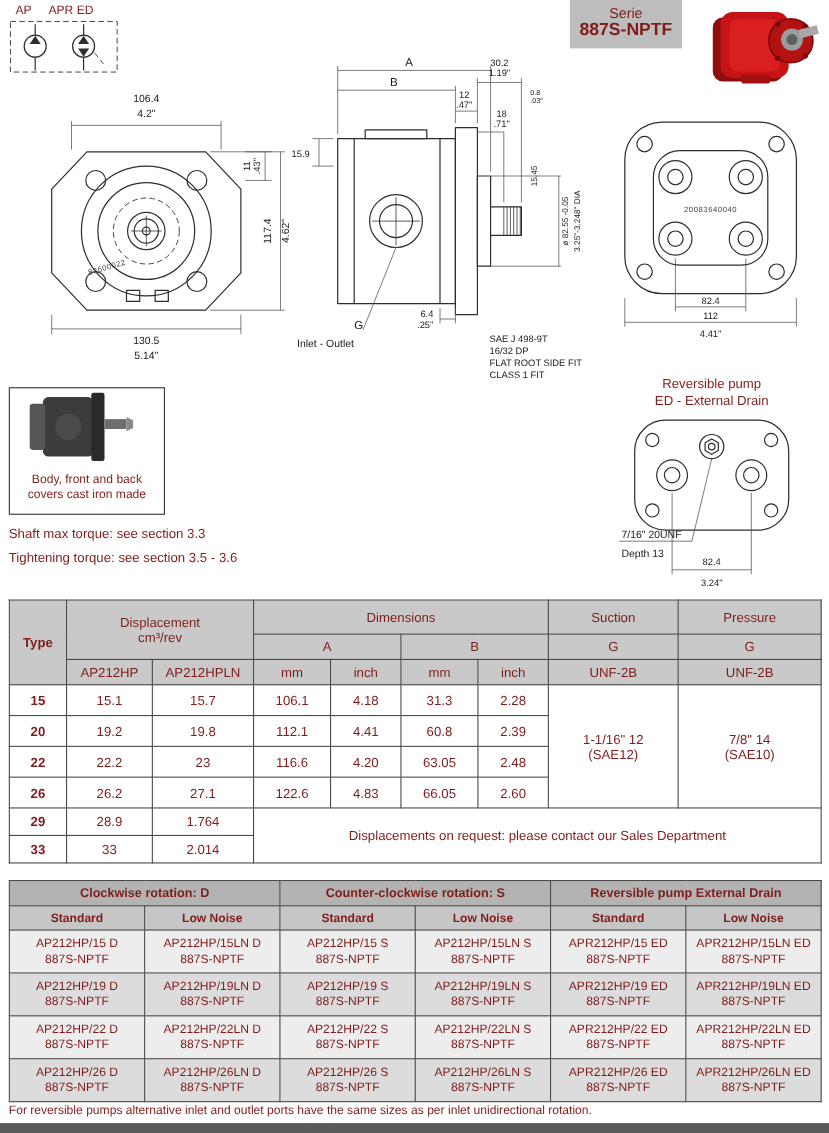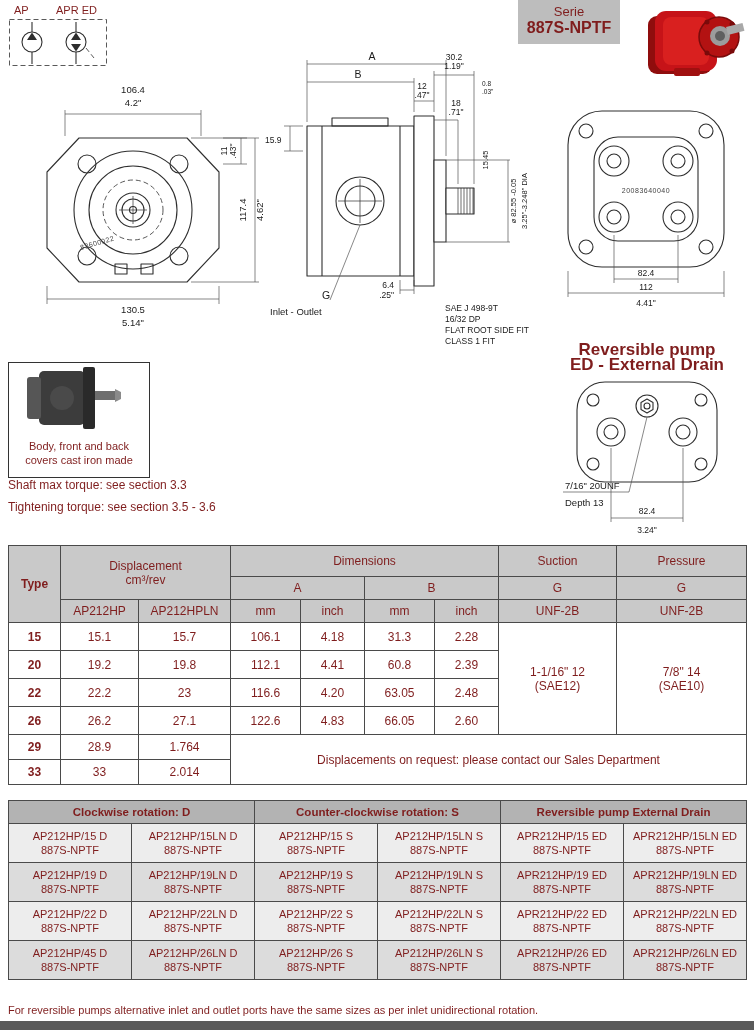--- a/index.html
+++ b/index.html
@@ -35,31 +35,31 @@
   .order-table th,.order-table td{border:1px solid #4a4a4a;text-align:center;vertical-align:middle;padding:0 1px;}
   .order-table tr.grp th{background:#b3b3b3;height:22px;font-size:11.5px;}
   .order-table tr.sub th{background:#c6c6c6;height:21px;}
   .order-table tbody td{height:38px;background:#ededed;line-height:14px;}
   .order-table tbody tr.alt td{background:#dcdcdc;}
 
   .notes-line{font-size:12px;}
   .footer-note{font-size:11px;}
   .cast-box{border:1.5px solid #333;}
   .cast-caption{font-size:11px;line-height:14px;margin-top:6px;}
-  .rev-title{font-size:17px;line-height:15px;font-weight:bold;}
+  .rev-title{font-size:12px;line-height:15px;}
   .sym-label{font-size:11px;}
   .bottom-bar{background:#5a5a5a;}
 </style>
 </head>
 <body>
 
 <div class="page">
 
   <div class="abs sym-label" style="left:14px;top:4px;">AP</div>
-  <div class="abs sym-label" style="left:56px;top:4px;">APR ED</div>
+  <div class="abs sym-label" style="left:44px;top:4px;">APR ED</div>
   <svg class="abs" style="left:8px;top:18px;" width="100" height="50" viewBox="0 0 100 50">
     <rect x="1.5" y="1.5" width="97" height="46" class="dash"></rect>
     <g>
       <circle cx="24" cy="24" r="10" class="ln"></circle>
       <polygon points="24,14.5 29,22 19,22" fill="#2e2e2e"></polygon>
       <line x1="24" y1="4" x2="24" y2="14" class="ln"></line>
       <line x1="24" y1="34" x2="24" y2="46" class="ln"></line>
     </g>
     <g>
       <circle cx="68" cy="24" r="10" class="ln"></circle>
@@ -220,21 +220,21 @@
       <line class="dim" x1="74" y1="184" x2="138" y2="184"></line>
       <line class="dim" x1="28" y1="176" x2="28" y2="202"></line>
       <line class="dim" x1="184" y1="176" x2="184" y2="202"></line>
       <line class="dim" x1="28" y1="198" x2="184" y2="198"></line>
     </g>
     <text class="t8" x="106" y="181" text-anchor="middle">82.4</text>
     <text class="t8" x="106" y="195" text-anchor="middle">112</text>
     <text class="t8" x="106" y="211" text-anchor="middle">4.41"</text>
   </svg>
 
-  <div class="abs cast-box" style="left:8px;top:352px;width:140px;height:114px;margin-top:10px;">
+  <div class="abs cast-box" style="left:8px;top:352px;width:140px;height:114px;">
     <svg width="136" height="70" viewBox="0 0 136 70">
       <rect x="30" y="8" width="46" height="54" rx="5" fill="#3c3c3c"></rect>
       <rect x="74" y="4" width="12" height="62" rx="2" fill="#2a2a2a"></rect>
       <rect x="18" y="14" width="14" height="42" rx="3" fill="#565656"></rect>
       <circle cx="53" cy="35" r="12" fill="#4a4a4a"></circle>
       <rect x="86" y="28" width="20" height="9" fill="#6e6e6e"></rect>
       <path d="M106,26 l6,3 v7 l-6,3 z" fill="#8a8a8a"></path>
     </svg>
     <div class="t-center cast-caption">
       <div>Body, front and back</div>
@@ -384,20 +384,28 @@
       <col style="width:123px">
         <col style="width:123px">
         <col style="width:123px">
     </colgroup>
     <thead>
       <tr class="grp">
         <th colspan="2">Clockwise rotation: D</th>
         <th colspan="2">Counter-clockwise rotation: S</th>
         <th colspan="2">Reversible pump External Drain</th>
       </tr>
+      <tr class="sub">
+        <th>Standard</th>
+        <th>Low Noise</th>
+        <th>Standard</th>
+        <th>Low Noise</th>
+        <th>Standard</th>
+        <th>Low Noise</th>
+      </tr>
     </thead>
     <tbody>
         <tr>
           <td>
             <div>AP212HP/15 D</div>
             <div>887S-NPTF</div>
           </td>
           <td>
             <div>AP212HP/15LN D</div>
             <div>887S-NPTF</div>
@@ -466,21 +474,21 @@
             <div>APR212HP/22 ED</div>
             <div>887S-NPTF</div>
           </td>
           <td>
             <div>APR212HP/22LN ED</div>
             <div>887S-NPTF</div>
           </td>
         </tr>
         <tr class="alt">
           <td>
-            <div>AP212HP/45 D</div>
+            <div>AP212HP/26 D</div>
             <div>887S-NPTF</div>
           </td>
           <td>
             <div>AP212HP/26LN D</div>
             <div>887S-NPTF</div>
           </td>
           <td>
             <div>AP212HP/26 S</div>
             <div>887S-NPTF</div>
           </td>

